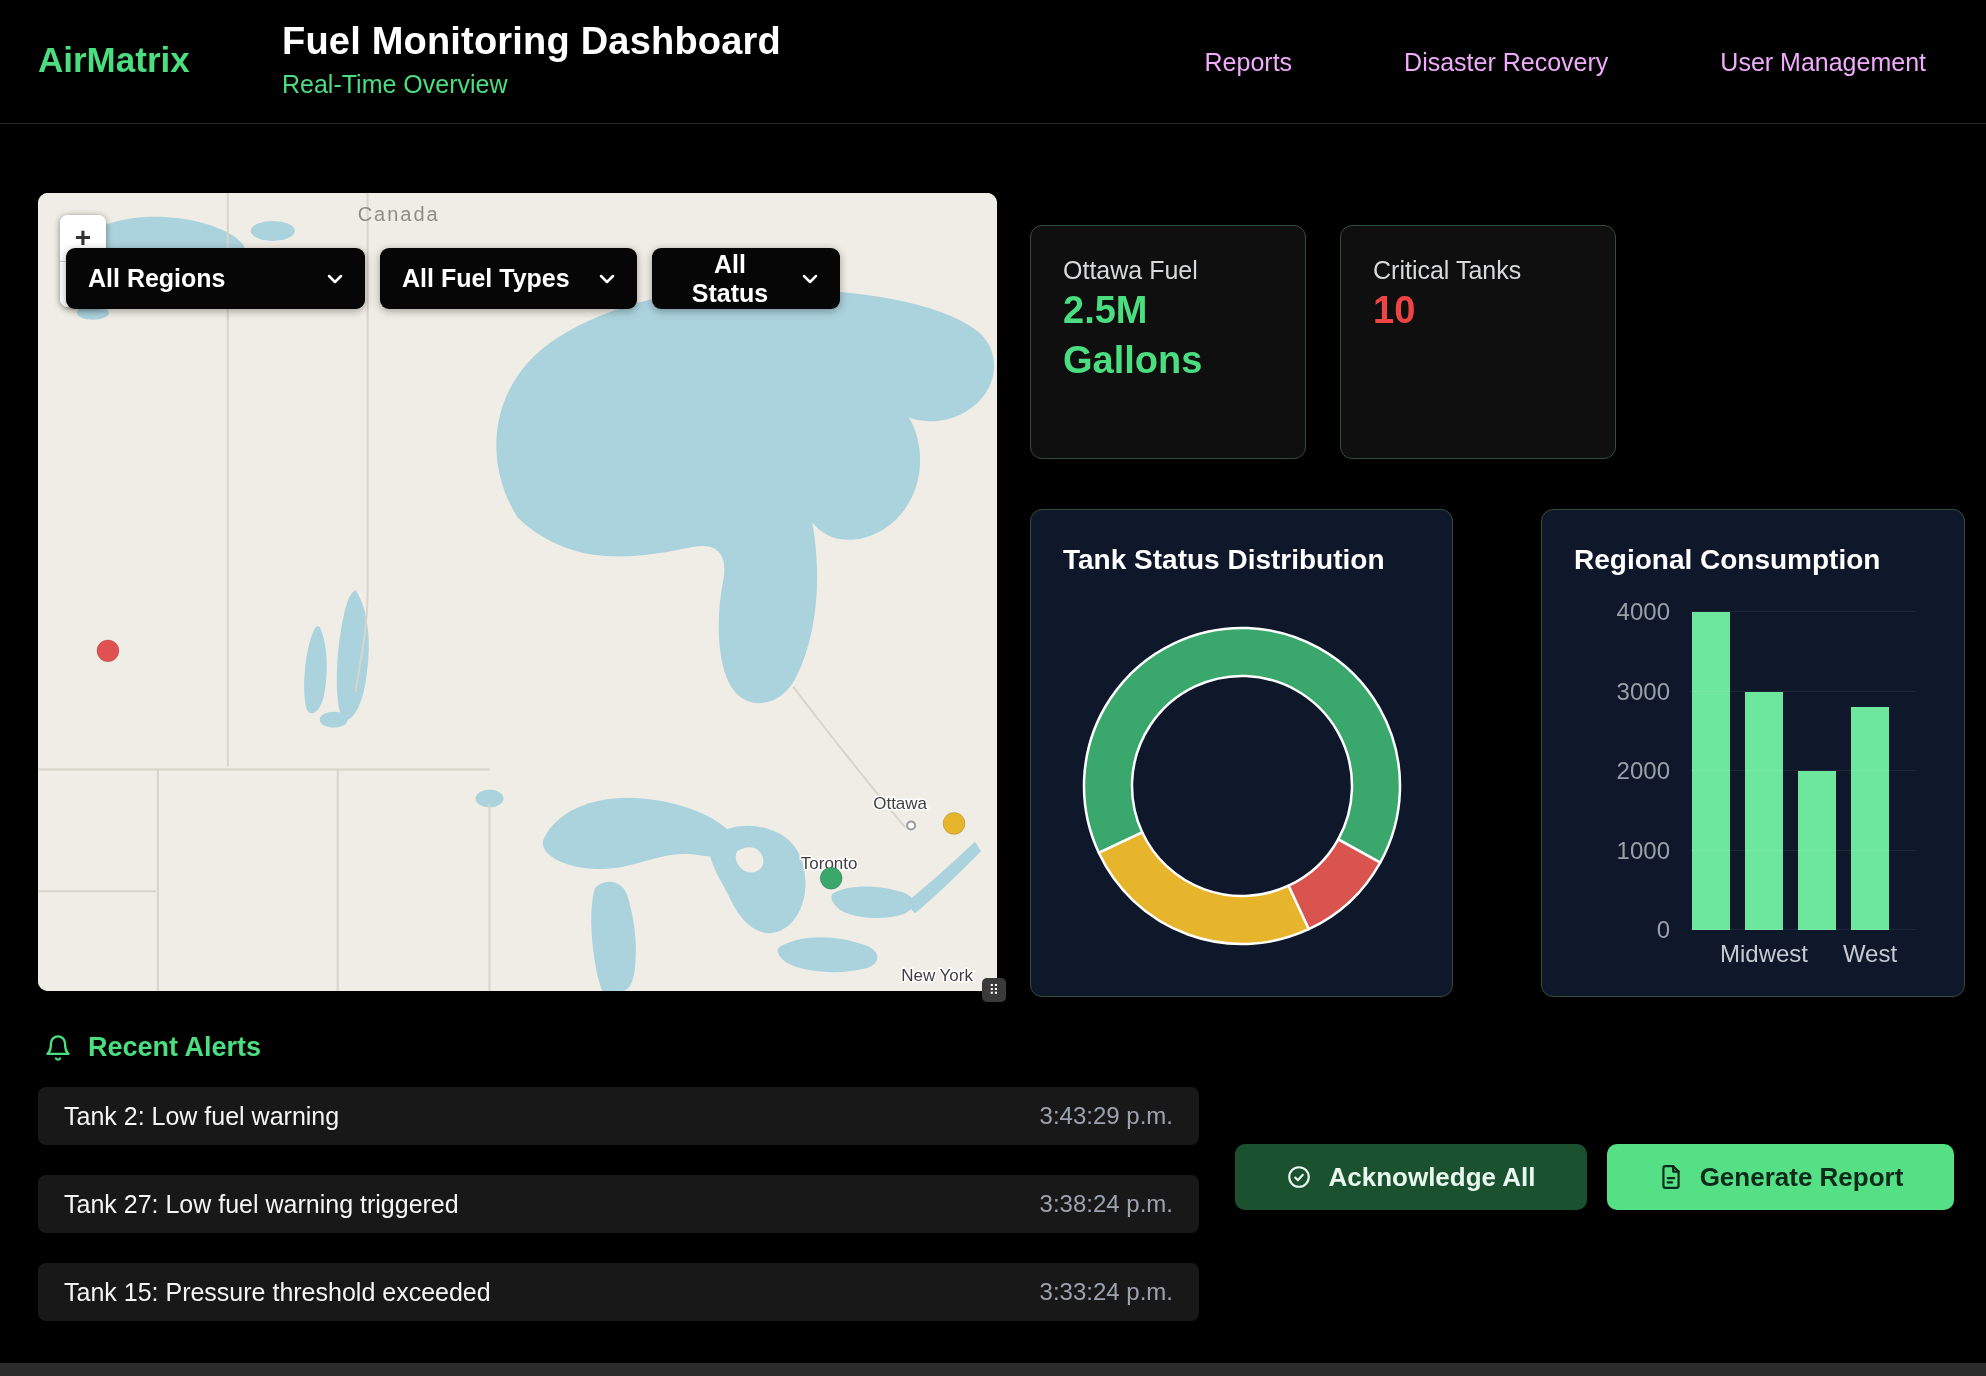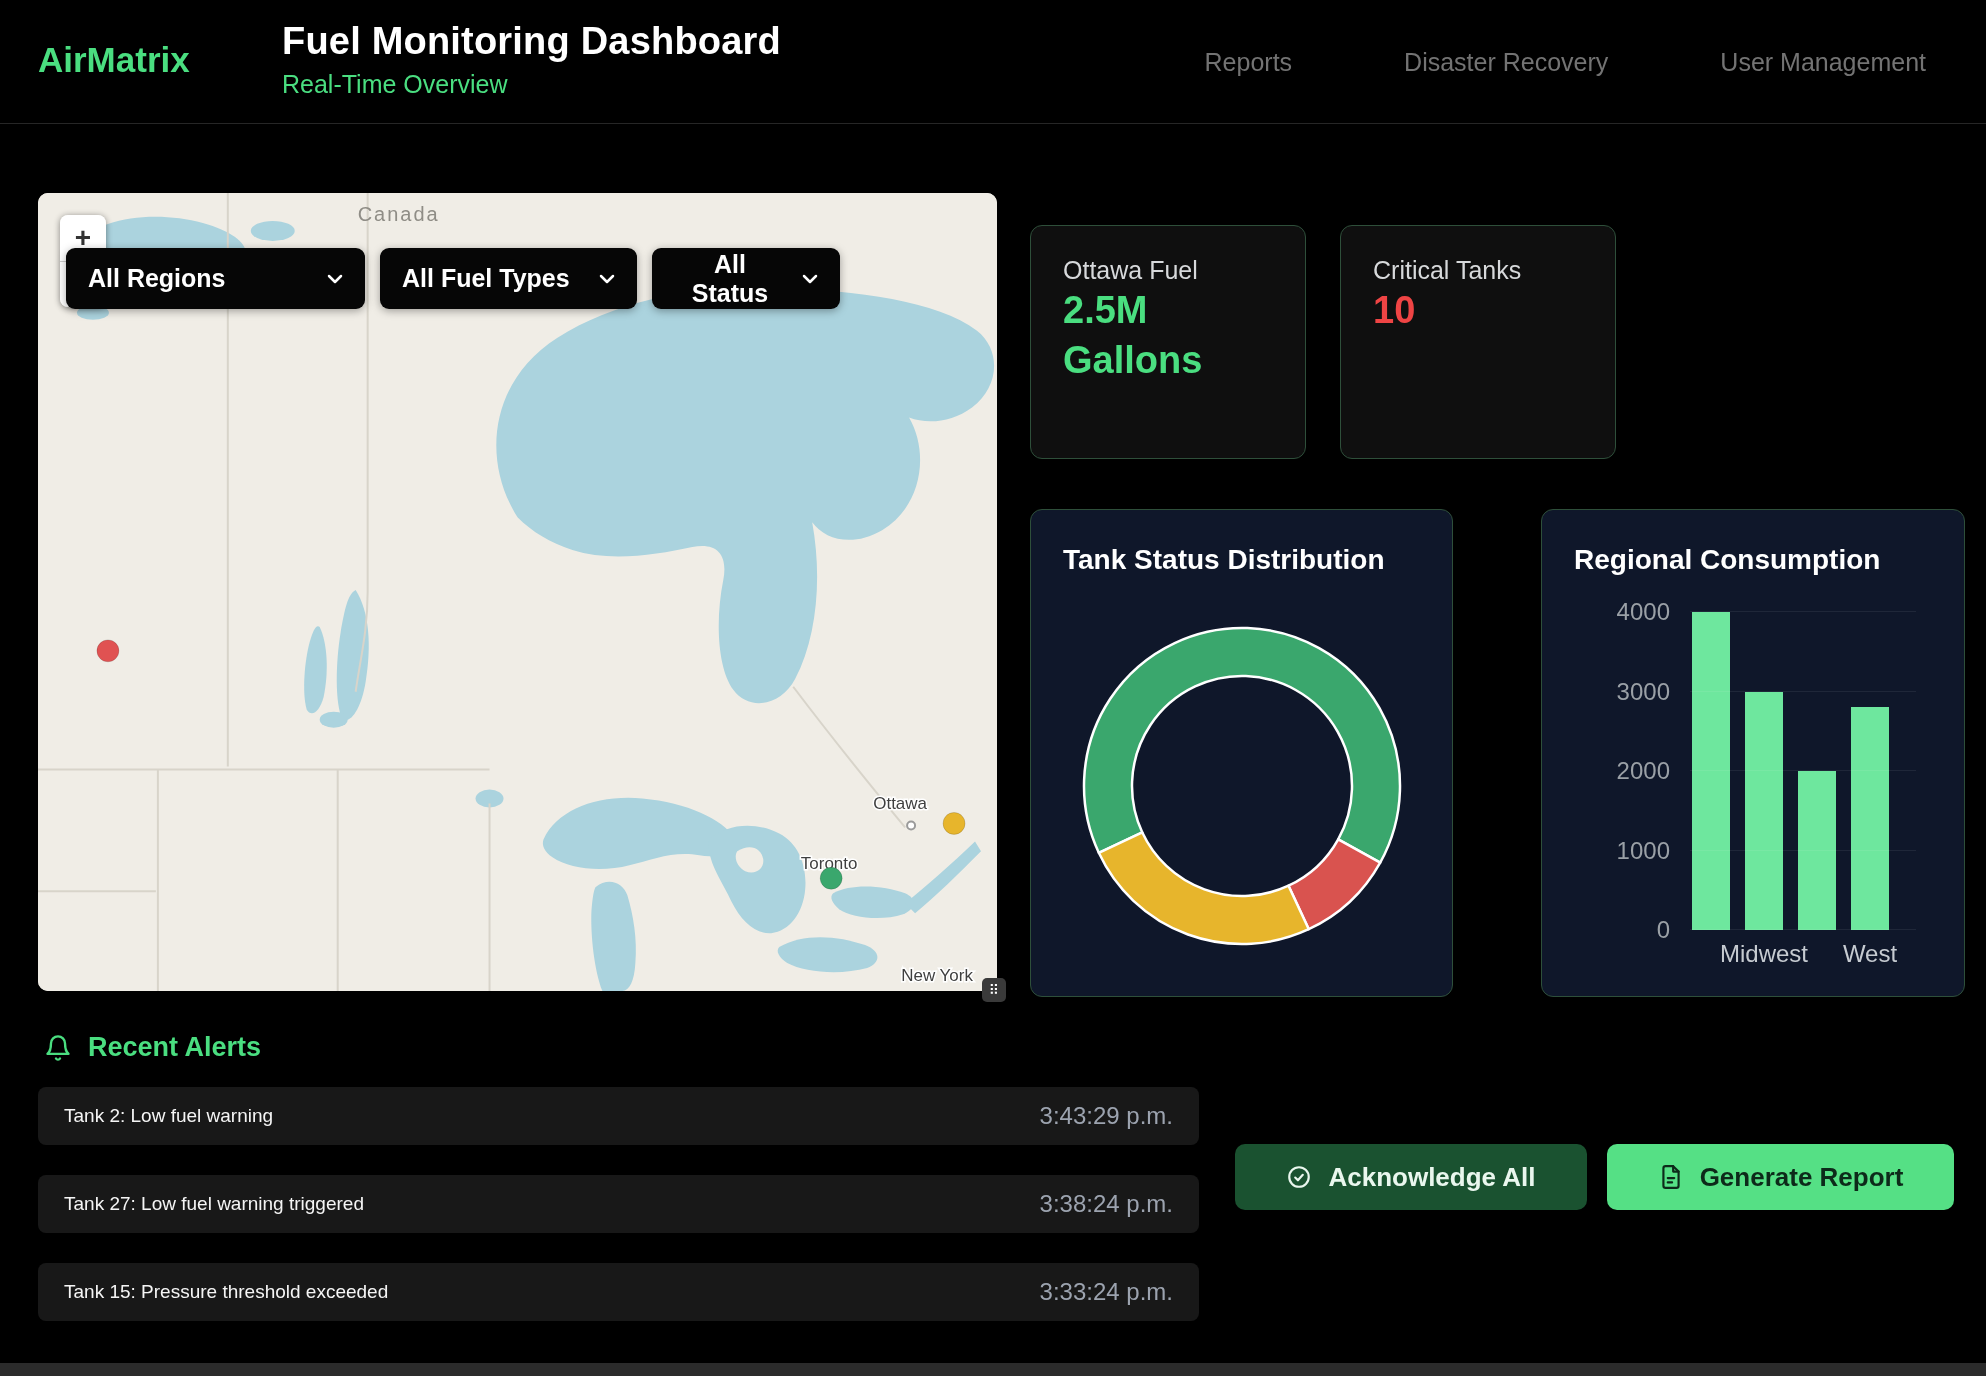--- a/index.html
+++ b/index.html
@@ -6,21 +6,21 @@
   html,body{width:1986px;height:1376px;background:#000;overflow:hidden;}
   body{font-family:"Liberation Sans",sans-serif;color:#fff;position:relative;}
 
   
   .header{position:absolute;top:0;left:0;width:100%;height:124px;background:#000;border-bottom:1px solid #262626;}
   .logo{position:absolute;left:38px;top:40px;font-size:35px;font-weight:700;color:#4ade80;}
   .title-block{position:absolute;left:282px;top:20px;}
   .page-title{font-size:38px;font-weight:700;color:#fff;letter-spacing:.2px;}
   .page-subtitle{font-size:25px;color:#4ade80;margin-top:7px;font-weight:500;}
   .nav{position:absolute;right:60px;top:0;height:124px;display:flex;align-items:center;gap:112px;}
-  .nav-item{font-size:25px;color:#737373;font-weight:500;cursor:pointer;white-space:nowrap;}
+  .nav-item{font-size:25px;color:#f0abfc;font-weight:500;cursor:pointer;white-space:nowrap;}
 
   
   .map-card{position:absolute;left:38px;top:193px;width:959px;height:798px;}
   .map-inner{position:absolute;inset:0;border-radius:10px;overflow:hidden;background:#f0ede6;}
   #map-svg{position:absolute;inset:0;width:100%;height:100%;}
   .zoom-ctrl{position:absolute;left:22px;top:22px;z-index:5;width:46px;border-radius:8px;overflow:hidden;box-shadow:0 1px 6px rgba(0,0,0,.45);}
   .zoom-btn{width:46px;height:46px;background:#fff;color:#333;font-size:28px;font-weight:700;border:none;display:flex;align-items:center;justify-content:center;cursor:pointer;font-family:inherit;}
   .zoom-btn + .zoom-btn{border-top:1px solid #ccc;}
   .map-filters{position:absolute;left:28px;top:55px;z-index:10;display:flex;gap:15px;}
   .filter-pill{height:61px;background:#060606;border:none;border-radius:9px;color:#fff;font-size:25px;font-weight:600;display:flex;align-items:center;justify-content:space-between;padding:0 22px;cursor:pointer;font-family:inherit;box-shadow:0 2px 8px rgba(0,0,0,.35);}
@@ -52,21 +52,21 @@
   .bar{width:38px;}
   #bar-xlabels{position:absolute;left:116px;top:340px;width:226px;display:flex;gap:15px;padding:0 2px;}
   .xlabel{width:38px;display:flex;justify-content:center;font-size:24px;color:#c6cbd1;white-space:nowrap;}
 
   
   .alerts-header{position:absolute;left:44px;top:1032px;display:flex;align-items:center;gap:16px;}
   .alerts-title{font-size:27px;font-weight:700;color:#4ade80;}
   .bell{width:28px;height:28px;flex:none;}
   .alerts-list{position:absolute;left:38px;top:1087px;width:1161px;display:flex;flex-direction:column;gap:30px;}
   .alert-row{height:58px;background:#181818;border-radius:8px;display:flex;align-items:center;justify-content:space-between;padding:0 26px;cursor:pointer;}
-  .alert-msg{font-size:19px;color:#f5f5f5;}
+  .alert-msg{font-size:25px;color:#f5f5f5;}
   .alert-time{font-size:24px;color:#9ca3af;}
 
   
   .btn-ack{position:absolute;left:1235px;top:1144px;width:352px;height:66px;background:#1a5230;border:none;border-radius:10px;color:#eaf7ee;font-size:26px;font-weight:600;display:flex;align-items:center;justify-content:center;gap:16px;cursor:pointer;font-family:inherit;}
   .btn-report{position:absolute;left:1607px;top:1144px;width:347px;height:66px;background:#55e085;border:none;border-radius:10px;color:#0d2a1a;font-size:26px;font-weight:700;display:flex;align-items:center;justify-content:center;gap:16px;cursor:pointer;font-family:inherit;}
   .btn-icon{flex:none;}
 
   .footer-strip{position:absolute;left:0;bottom:0;width:100%;height:13px;background:#2b2b2b;}
 </style>
 </head>

